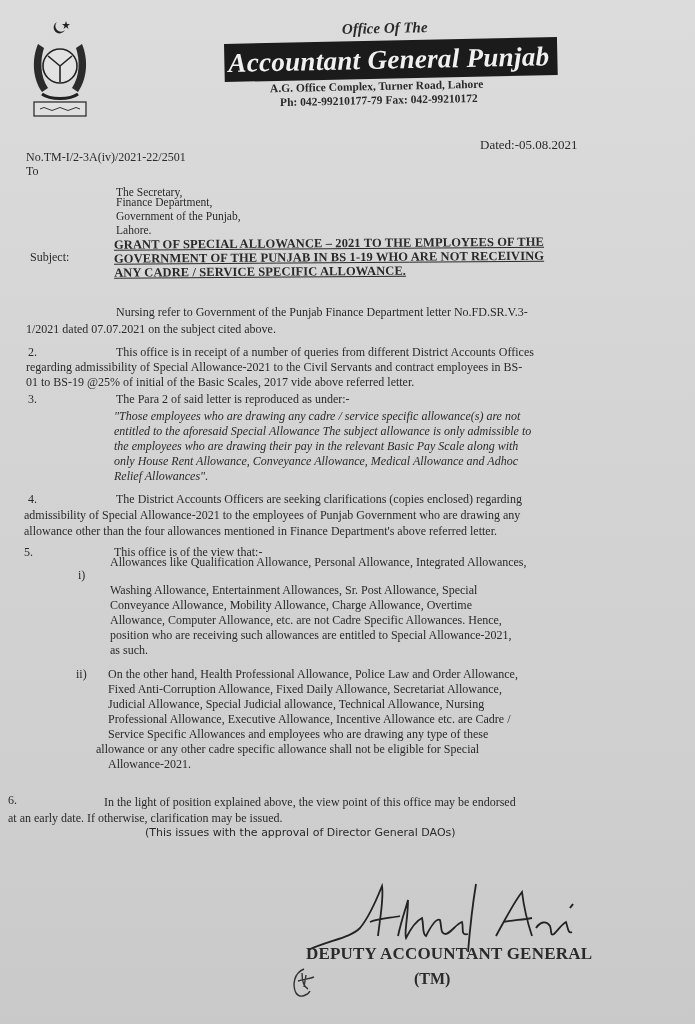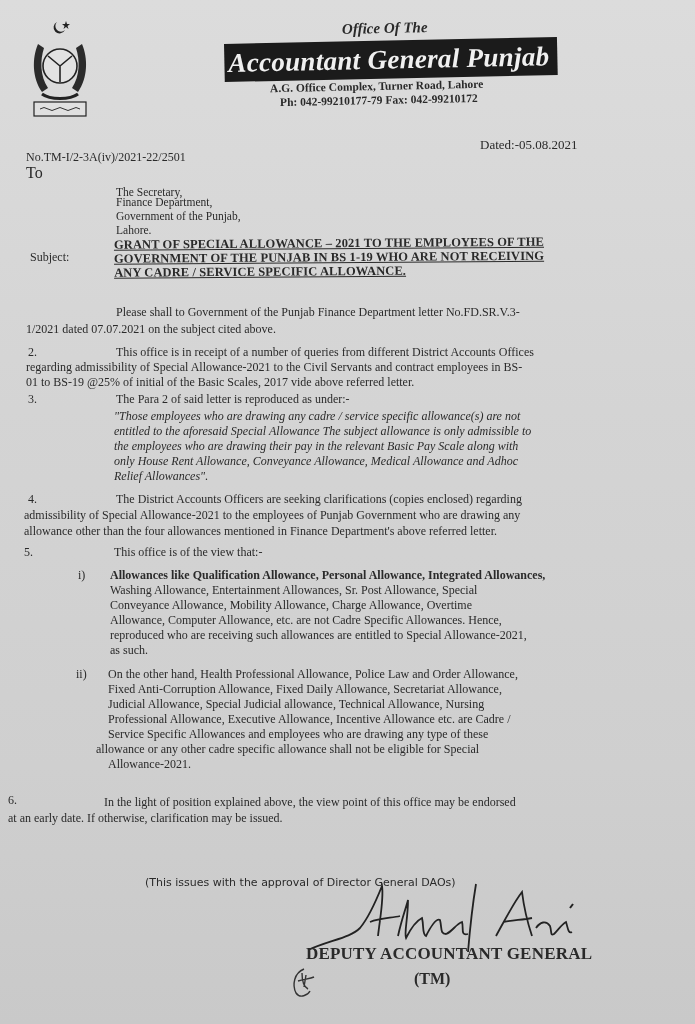--- a/index.html
+++ b/index.html
@@ -16,21 +16,21 @@
     
     .emblem { left: 30px; top: 18px; width: 60px; height: 104px; }
     .office-of { left: 342px; top: 20px; font-style: italic; font-weight: bold; font-size: 15px; transform: rotate(-1.2deg); }
     .banner { left: 224px; top: 44px; width: 333px; height: 38px; background: #1b1b1b; transform: rotate(-1.2deg); transform-origin: left top; }
     .banner span { display: block; color: #f0f0f0; font-style: italic; font-weight: bold; font-size: 27px; line-height: 38px; padding-left: 4px; letter-spacing: 0.3px; white-space: nowrap; }
     .address { left: 270px; top: 80px; font-weight: bold; font-size: 11.5px; transform: rotate(-1.2deg); }
     .phone { left: 280px; top: 94px; font-weight: bold; font-size: 11.5px; transform: rotate(-1.2deg); }
 
     .dated { left: 480px; top: 137px; font-size: 13px; }
     .ref-no { left: 26px; top: 150px; font-size: 12px; }
-    .to { left: 26px; top: 164px; font-size: 16px; }
+    .to { left: 26px; top: 164px; font-size: 12px; }
     .addr-line { left: 116px; font-size: 11.5px; }
     .subject-label { left: 30px; top: 250px; font-size: 12px; }
     .subject { left: 114px; top: 236px; width: 500px; font-weight: bold; font-size: 12.5px; line-height: 14px; text-decoration: underline; letter-spacing: 0.1px; transform: rotate(-0.4deg); }
 
     .body-text { font-size: 12px; line-height: 15px; text-align: justify; }
     .para-num { font-size: 12px; }
     .italic { font-style: italic; }
     .sans { font-family: "DejaVu Sans", sans-serif; font-size: 11px; }
 
     .sig-title { left: 306px; top: 944px; font-weight: bold; font-size: 17px; letter-spacing: 0.2px; }
@@ -71,21 +71,21 @@
   <div class="abs addr-line" style="top:210px">Government of the Punjab,</div>
   <div class="abs addr-line" style="top:224px">Lahore.</div>
 
   <div class="abs subject-label">Subject:</div>
   <div class="abs subject">
     <div>GRANT OF SPECIAL ALLOWANCE – 2021 TO THE EMPLOYEES OF THE</div>
     <div>GOVERNMENT OF THE PUNJAB IN BS 1-19 WHO ARE NOT RECEIVING</div>
     <div>ANY CADRE / SERVICE SPECIFIC ALLOWANCE.</div>
   </div>
 
-  <div class="abs body-text" style="left:116px; top:305px; width:500px;">Please shall to Government of the Punjab Finance Department letter No.FD.SR.V.3-</div>
+  <div class="abs body-text" style="left:116px; top:305px; width:500px;">Nursing refer to Government of the Punjab Finance Department letter No.FD.SR.V.3-</div>
   <div class="abs body-text" style="left:26px; top:322px; width:590px;">1/2021 dated 07.07.2021 on the subject cited above.</div>
 
   <div class="abs para-num" style="left:28px; top:345px;">2.</div>
   <div class="abs body-text" style="left:116px; top:345px; width:500px;">This office is in receipt of a number of queries from different District Accounts Offices</div>
   <div class="abs body-text" style="left:26px; top:360px; width:600px;">regarding admissibility of Special Allowance-2021 to the Civil Servants and contract employees in BS-</div>
   <div class="abs body-text" style="left:26px; top:375px; width:600px;">01 to BS-19 @25% of initial of the Basic Scales, 2017 vide above referred letter.</div>
 
   <div class="abs para-num" style="left:28px; top:392px;">3.</div>
   <div class="abs body-text" style="left:116px; top:392px;">The Para 2 of said letter is reproduced as under:-</div>
   <div class="abs body-text italic" style="left:114px; top:409px; width:500px;">"Those employees who are drawing any cadre / service specific allowance(s) are not</div>
@@ -96,40 +96,40 @@
 
   <div class="abs para-num" style="left:28px; top:492px;">4.</div>
   <div class="abs body-text" style="left:116px; top:492px; width:500px;">The District Accounts Officers are seeking clarifications (copies enclosed) regarding</div>
   <div class="abs body-text" style="left:24px; top:508px; width:600px;">admissibility of Special Allowance-2021 to the employees of Punjab Government who are drawing any</div>
   <div class="abs body-text" style="left:24px; top:524px; width:600px;">allowance other than the four allowances mentioned in Finance Department's above referred letter.</div>
 
   <div class="abs para-num" style="left:24px; top:545px;">5.</div>
   <div class="abs body-text" style="left:114px; top:545px;">This office is of the view that:-</div>
 
   <div class="abs para-num" style="left:78px; top:568px;">i)</div>
-  <div class="abs body-text" style="left:110px; top:568px; width:505px;font-weight:bold;">Allowances like Qualification Allowance, Personal Allowance, Integrated Allowances,</div>
+  <div class="abs body-text" style="left:110px; top:555px; width:505px;">Allowances like Qualification Allowance, Personal Allowance, Integrated Allowances,</div>
   <div class="abs body-text" style="left:110px; top:583px; width:505px;">Washing Allowance, Entertainment Allowances, Sr. Post Allowance, Special</div>
   <div class="abs body-text" style="left:110px; top:613px; width:505px;">Allowance, Computer Allowance, etc. are not Cadre Specific Allowances. Hence,</div>
   <div class="abs body-text" style="left:110px; top:598px; width:505px;">Conveyance Allowance, Mobility Allowance, Charge Allowance, Overtime</div>
-  <div class="abs body-text" style="left:110px; top:628px; width:505px;">reproduced who are receiving such allowances are entitled to Special Allowance-2021,</div>
+  <div class="abs body-text" style="left:110px; top:628px; width:505px;">position who are receiving such allowances are entitled to Special Allowance-2021,</div>
   <div class="abs body-text" style="left:110px; top:643px;">as such.</div>
 
   <div class="abs para-num" style="left:76px; top:667px;">ii)</div>
   <div class="abs body-text" style="left:108px; top:667px; width:507px;">On the other hand, Health Professional Allowance, Police Law and Order Allowance,</div>
   <div class="abs body-text" style="left:108px; top:682px; width:507px;">Fixed Anti-Corruption Allowance, Fixed Daily Allowance, Secretariat Allowance,</div>
   <div class="abs body-text" style="left:108px; top:697px; width:507px;">Judicial Allowance, Special Judicial allowance, Technical Allowance, Nursing</div>
   <div class="abs body-text" style="left:108px; top:712px; width:507px;">Professional Allowance, Executive Allowance, Incentive Allowance etc. are Cadre /</div>
   <div class="abs body-text" style="left:108px; top:727px; width:507px;">Service Specific Allowances and employees who are drawing any type of these</div>
   <div class="abs body-text" style="left:96px; top:742px; width:507px;">allowance or any other cadre specific allowance shall not be eligible for Special</div>
   <div class="abs body-text" style="left:108px; top:757px;">Allowance-2021.</div>
 
   <div class="abs para-num" style="left:8px; top:793px;">6.</div>
   <div class="abs body-text" style="left:104px; top:795px; width:515px;">In the light of position explained above, the view point of this office may be endorsed</div>
   <div class="abs body-text" style="left:8px; top:811px; width:600px;">at an early date. If otherwise, clarification may be issued.</div>
-  <div class="abs sans" style="left:145px; top:876px;">(This issues with the approval of Director General DAOs)</div>
+  <div class="abs sans" style="left:145px; top:826px;">(This issues with the approval of Director General DAOs)</div>
 
   <svg class="abs signature" viewBox="0 0 320 75">
     <path d="M8 72 C30 62 50 60 60 50 C70 38 78 18 82 8 C84 20 80 40 78 58 M70 44 C80 40 92 40 100 38" stroke="#222" stroke-width="1.8" fill="none"></path>
     <path d="M98 58 C102 40 106 30 108 22 C108 40 104 55 106 60 C112 48 118 42 122 40 C124 48 122 56 126 58 C130 50 136 40 140 42 C142 50 140 56 146 56 C152 54 156 46 162 44 C164 50 160 58 168 56" stroke="#222" stroke-width="1.8" fill="none"></path>
     <path d="M176 6 C172 30 170 50 168 74" stroke="#222" stroke-width="1.8" fill="none"></path>
     <path d="M196 58 C206 40 214 24 222 14 C224 30 228 46 232 58 M204 44 C212 42 222 42 232 40" stroke="#222" stroke-width="1.8" fill="none"></path>
     <path d="M236 50 C240 44 246 42 250 48 C252 54 250 58 254 56 C258 52 262 46 266 44 C268 50 268 56 272 54" stroke="#222" stroke-width="1.8" fill="none"></path>
     <path d="M270 30 l3 -4" stroke="#222" stroke-width="2" fill="none"></path>
   </svg>
 

